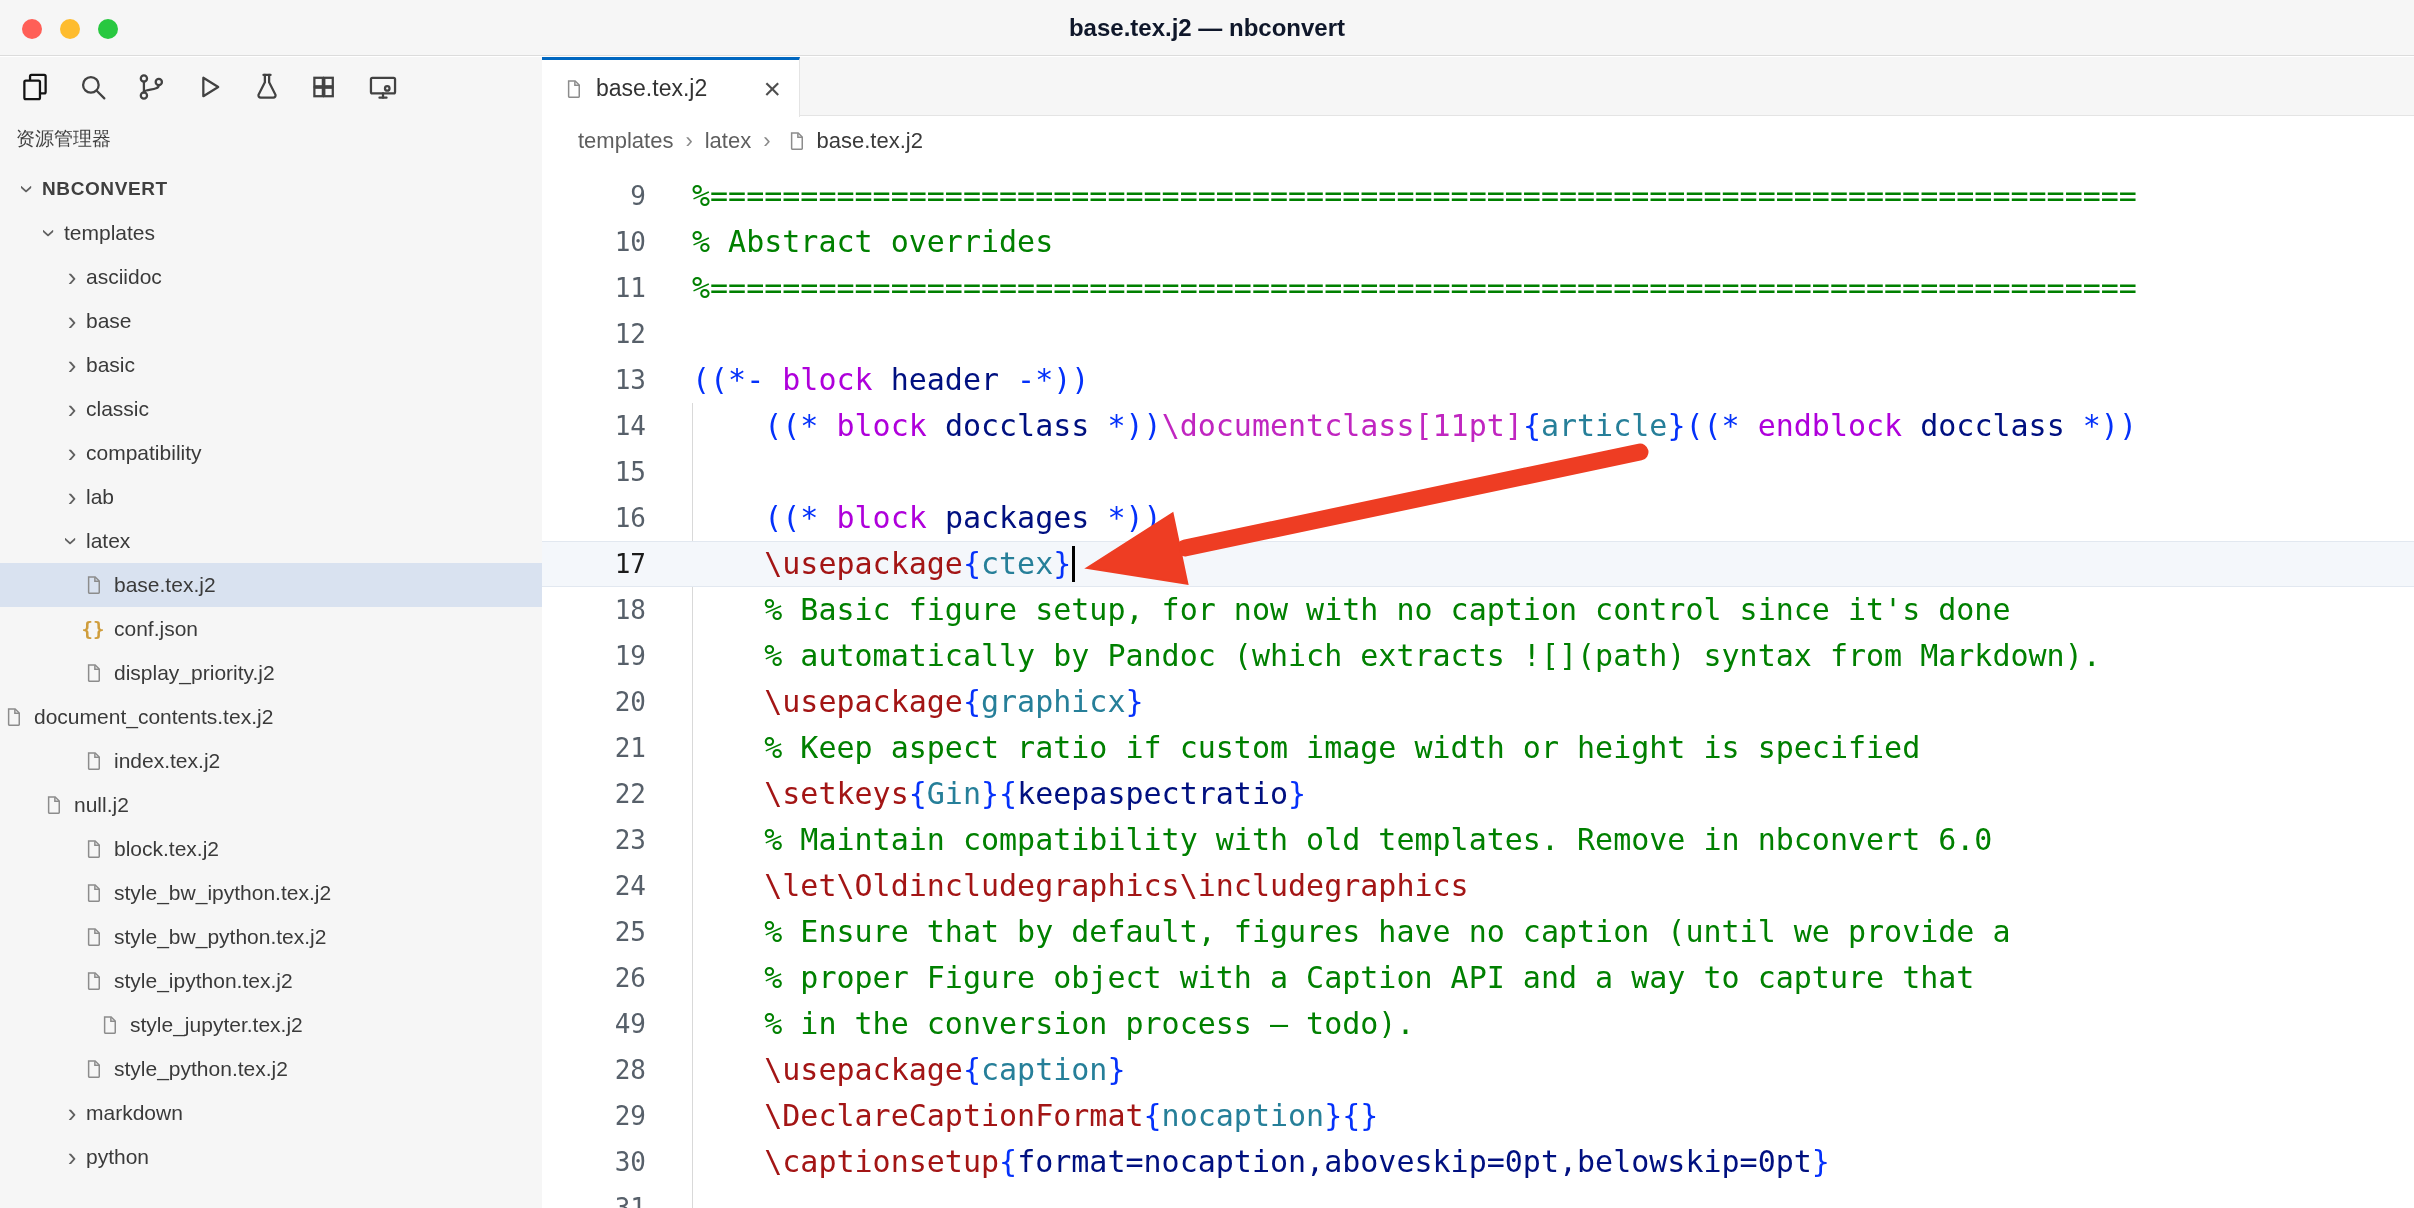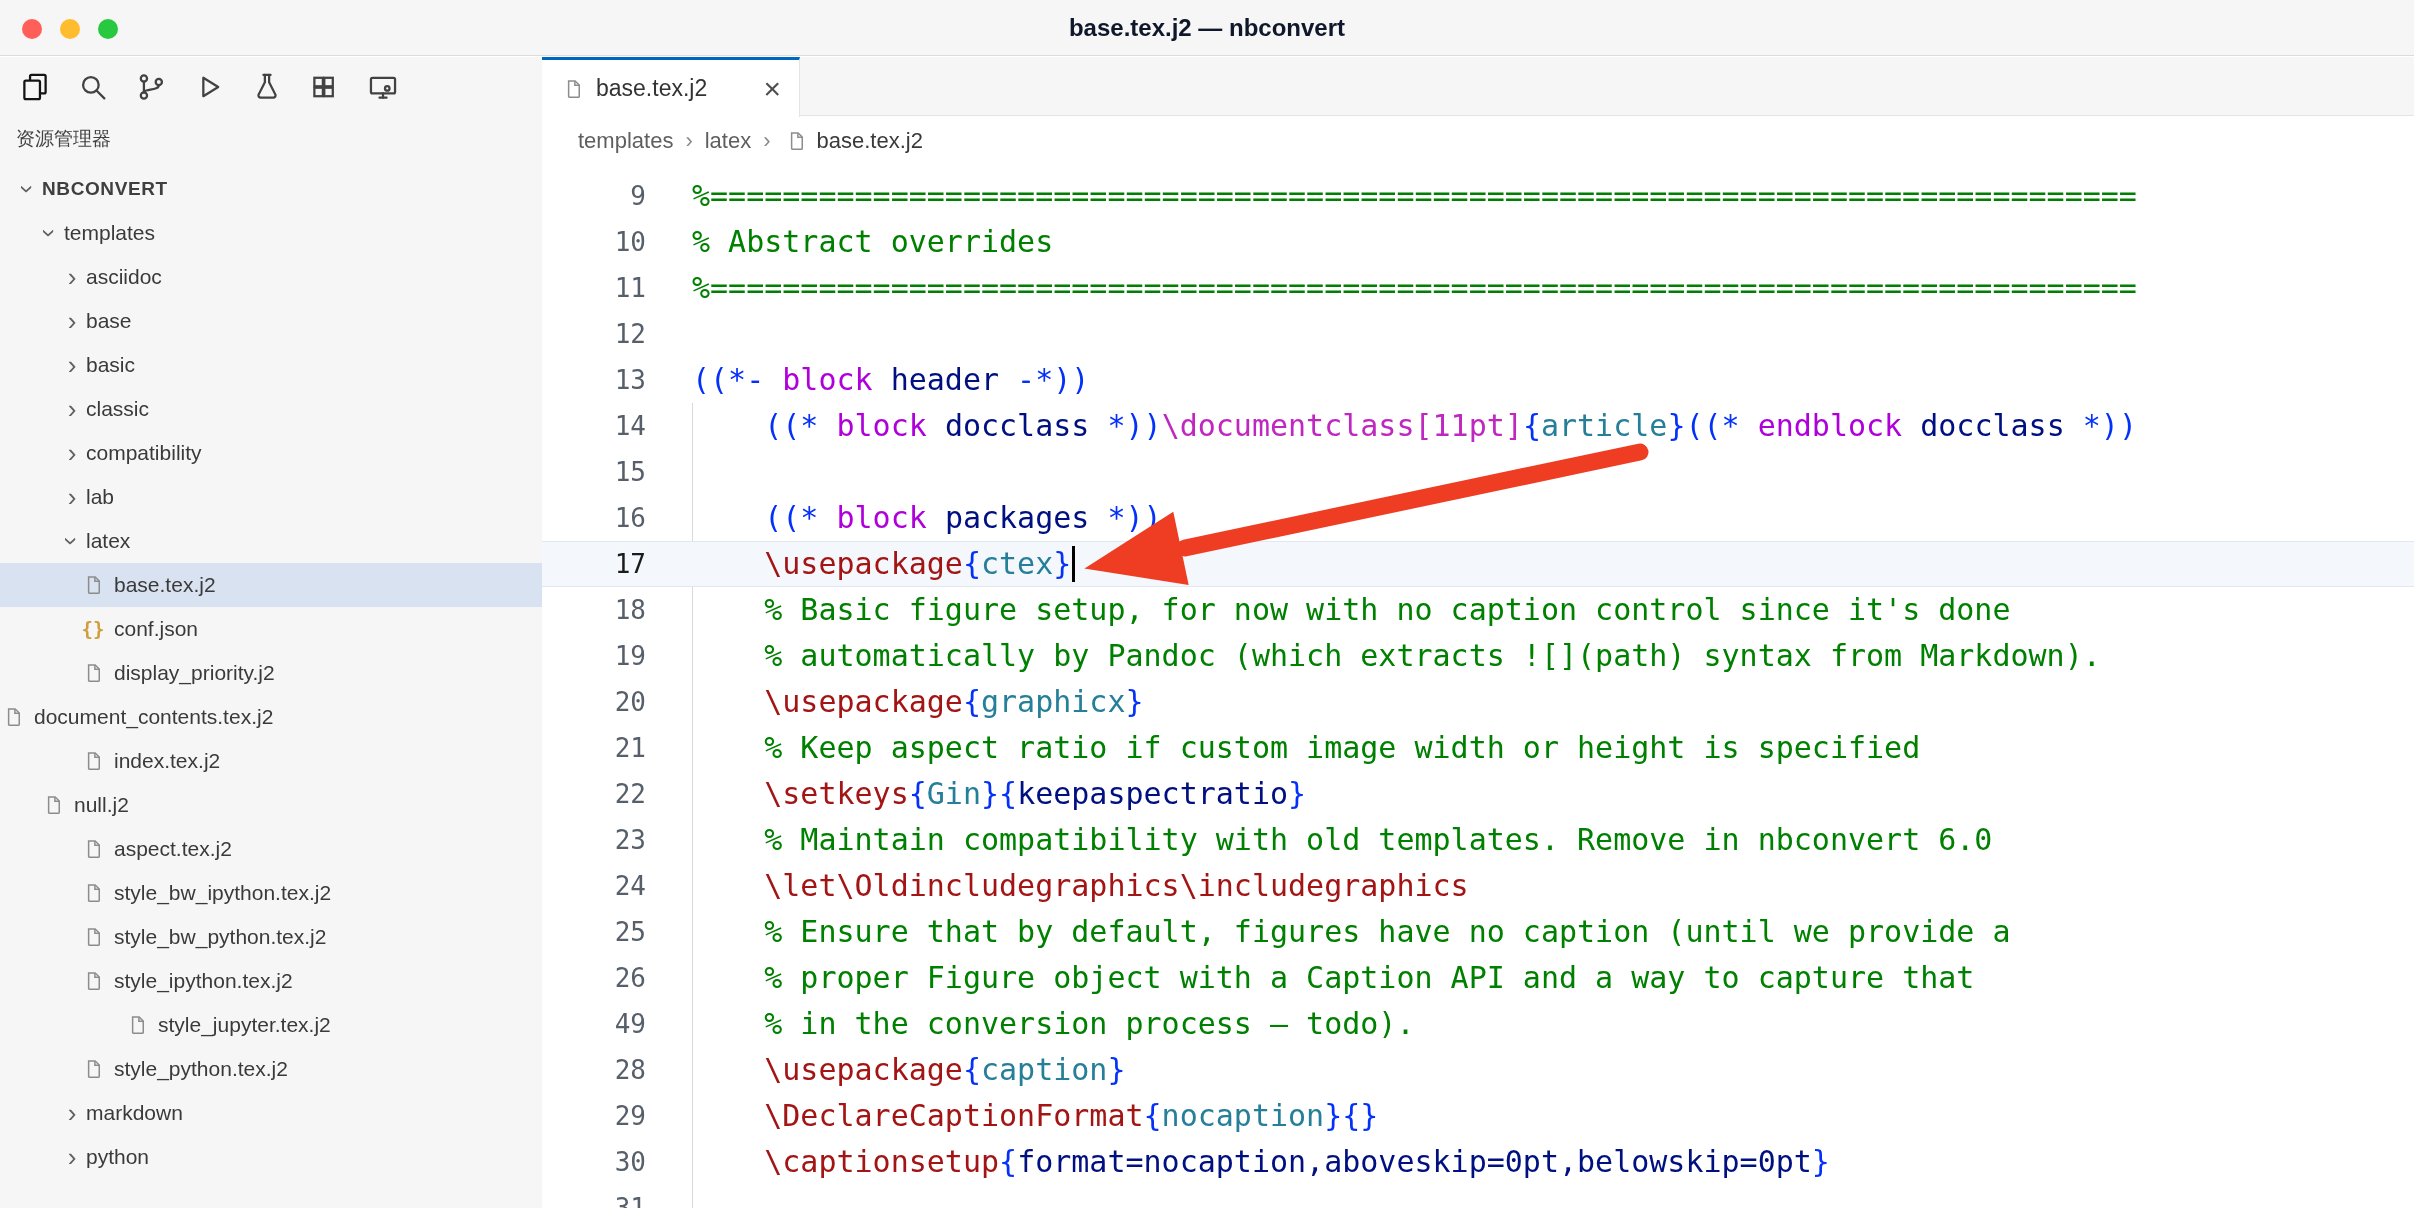--- a/index.html
+++ b/index.html
@@ -221,21 +221,21 @@
         </span>
         <span class="label">null.j2</span>
       </div>
       <div class="tree-row" style="padding-left: 80px;">
         <span class="file-icon">
           <svg viewBox="0 0 16 16">
             <path d="M4.5 1.5h5.2l3.3 3.3V14a.5.5 0 0 1-.5.5H5a.5.5 0 0 1-.5-.5z"></path>
             <path d="M9.5 1.7V5h3.3"></path>
           </svg>
         </span>
-        <span class="label">aspect.tex.j2</span>
+        <span class="label">block.tex.j2</span>
       </div>
       <div class="tree-row" style="padding-left: 80px;">
         <span class="file-icon">
           <svg viewBox="0 0 16 16">
             <path d="M4.5 1.5h5.2l3.3 3.3V14a.5.5 0 0 1-.5.5H5a.5.5 0 0 1-.5-.5z"></path>
             <path d="M9.5 1.7V5h3.3"></path>
           </svg>
         </span>
         <span class="label">style_bw_ipython.tex.j2</span>
       </div>
@@ -250,21 +250,21 @@
       </div>
       <div class="tree-row" style="padding-left: 80px;">
         <span class="file-icon">
           <svg viewBox="0 0 16 16">
             <path d="M4.5 1.5h5.2l3.3 3.3V14a.5.5 0 0 1-.5.5H5a.5.5 0 0 1-.5-.5z"></path>
             <path d="M9.5 1.7V5h3.3"></path>
           </svg>
         </span>
         <span class="label">style_ipython.tex.j2</span>
       </div>
-      <div class="tree-row" style="padding-left: 96px; margin-left: 28px;">
+      <div class="tree-row" style="padding-left: 96px;">
         <span class="file-icon">
           <svg viewBox="0 0 16 16">
             <path d="M4.5 1.5h5.2l3.3 3.3V14a.5.5 0 0 1-.5.5H5a.5.5 0 0 1-.5-.5z"></path>
             <path d="M9.5 1.7V5h3.3"></path>
           </svg>
         </span>
         <span class="label">style_jupyter.tex.j2</span>
       </div>
       <div class="tree-row" style="padding-left: 80px;">
         <span class="file-icon">

